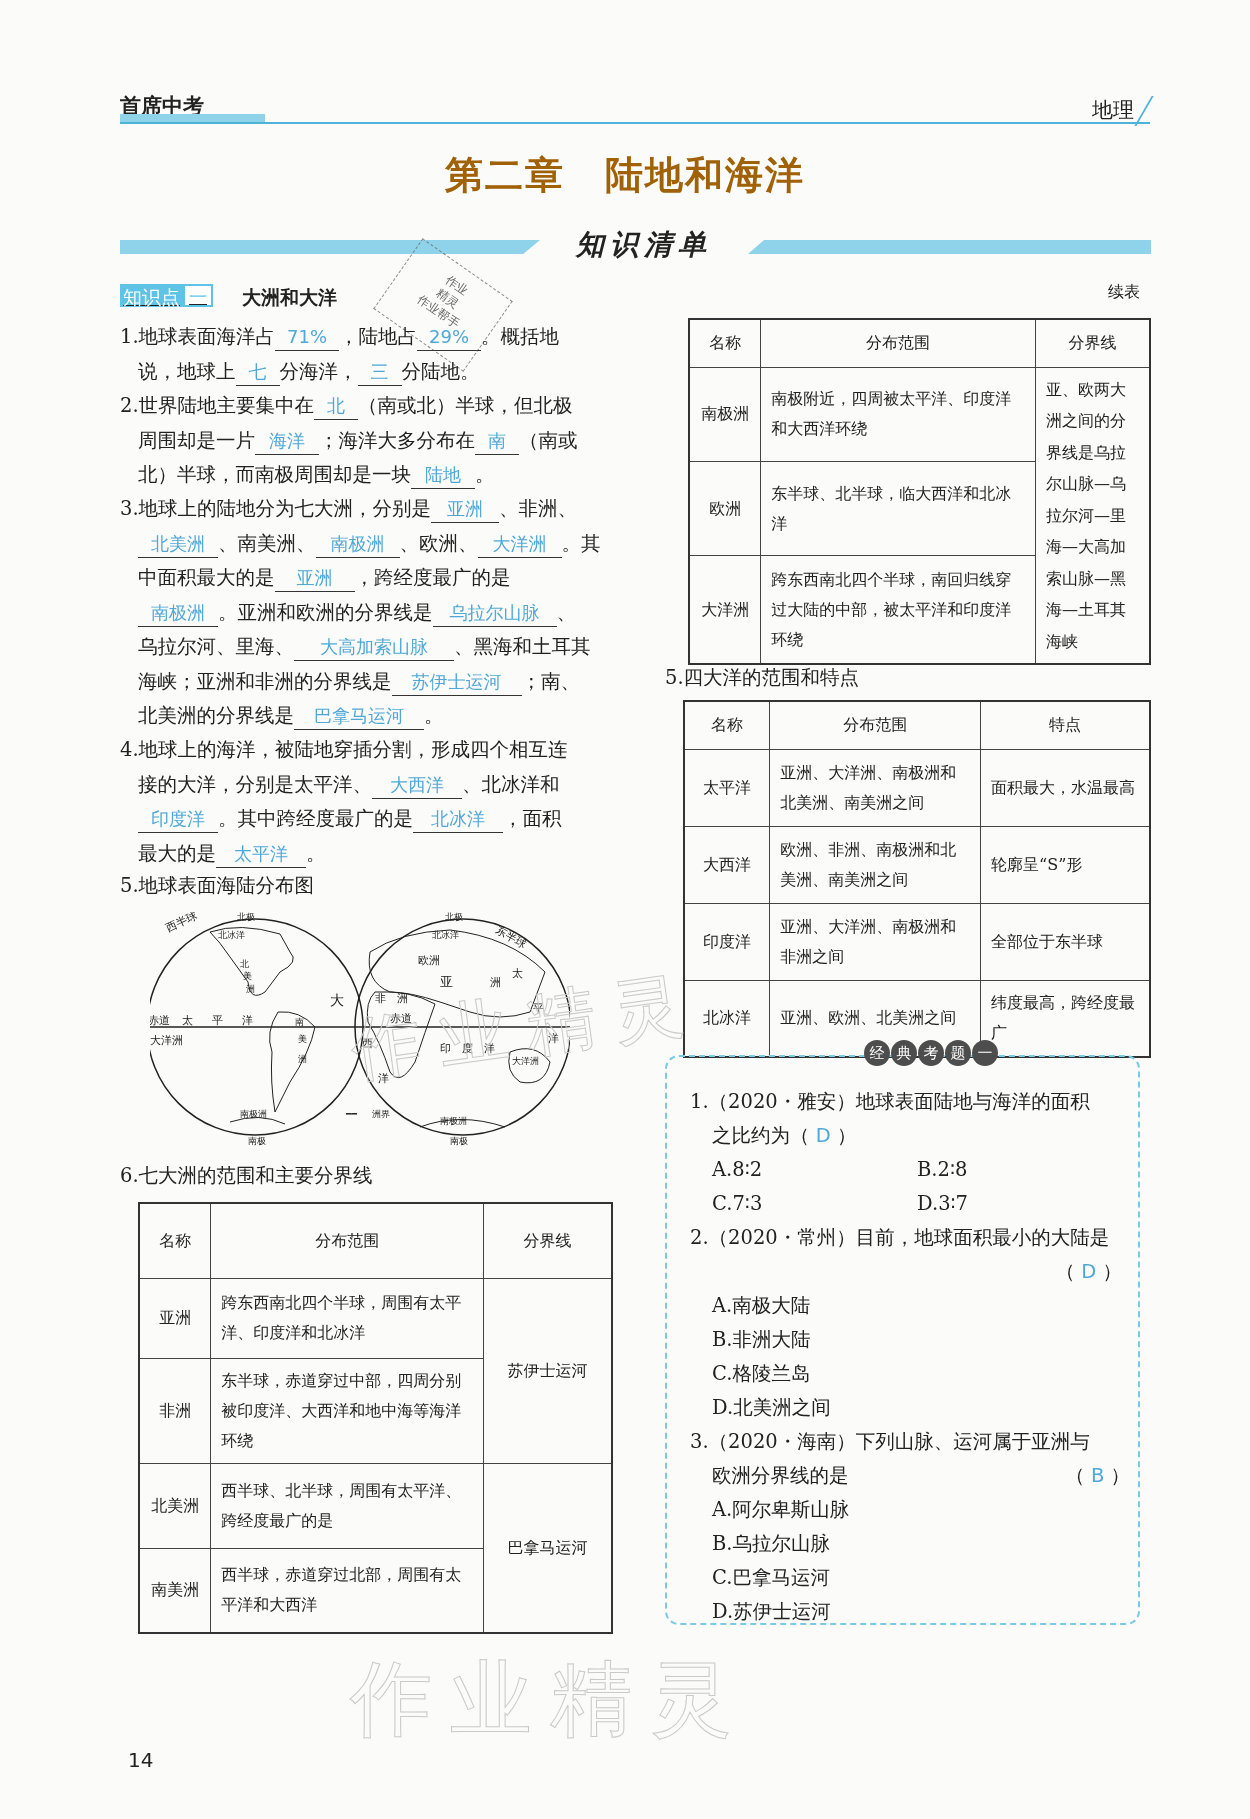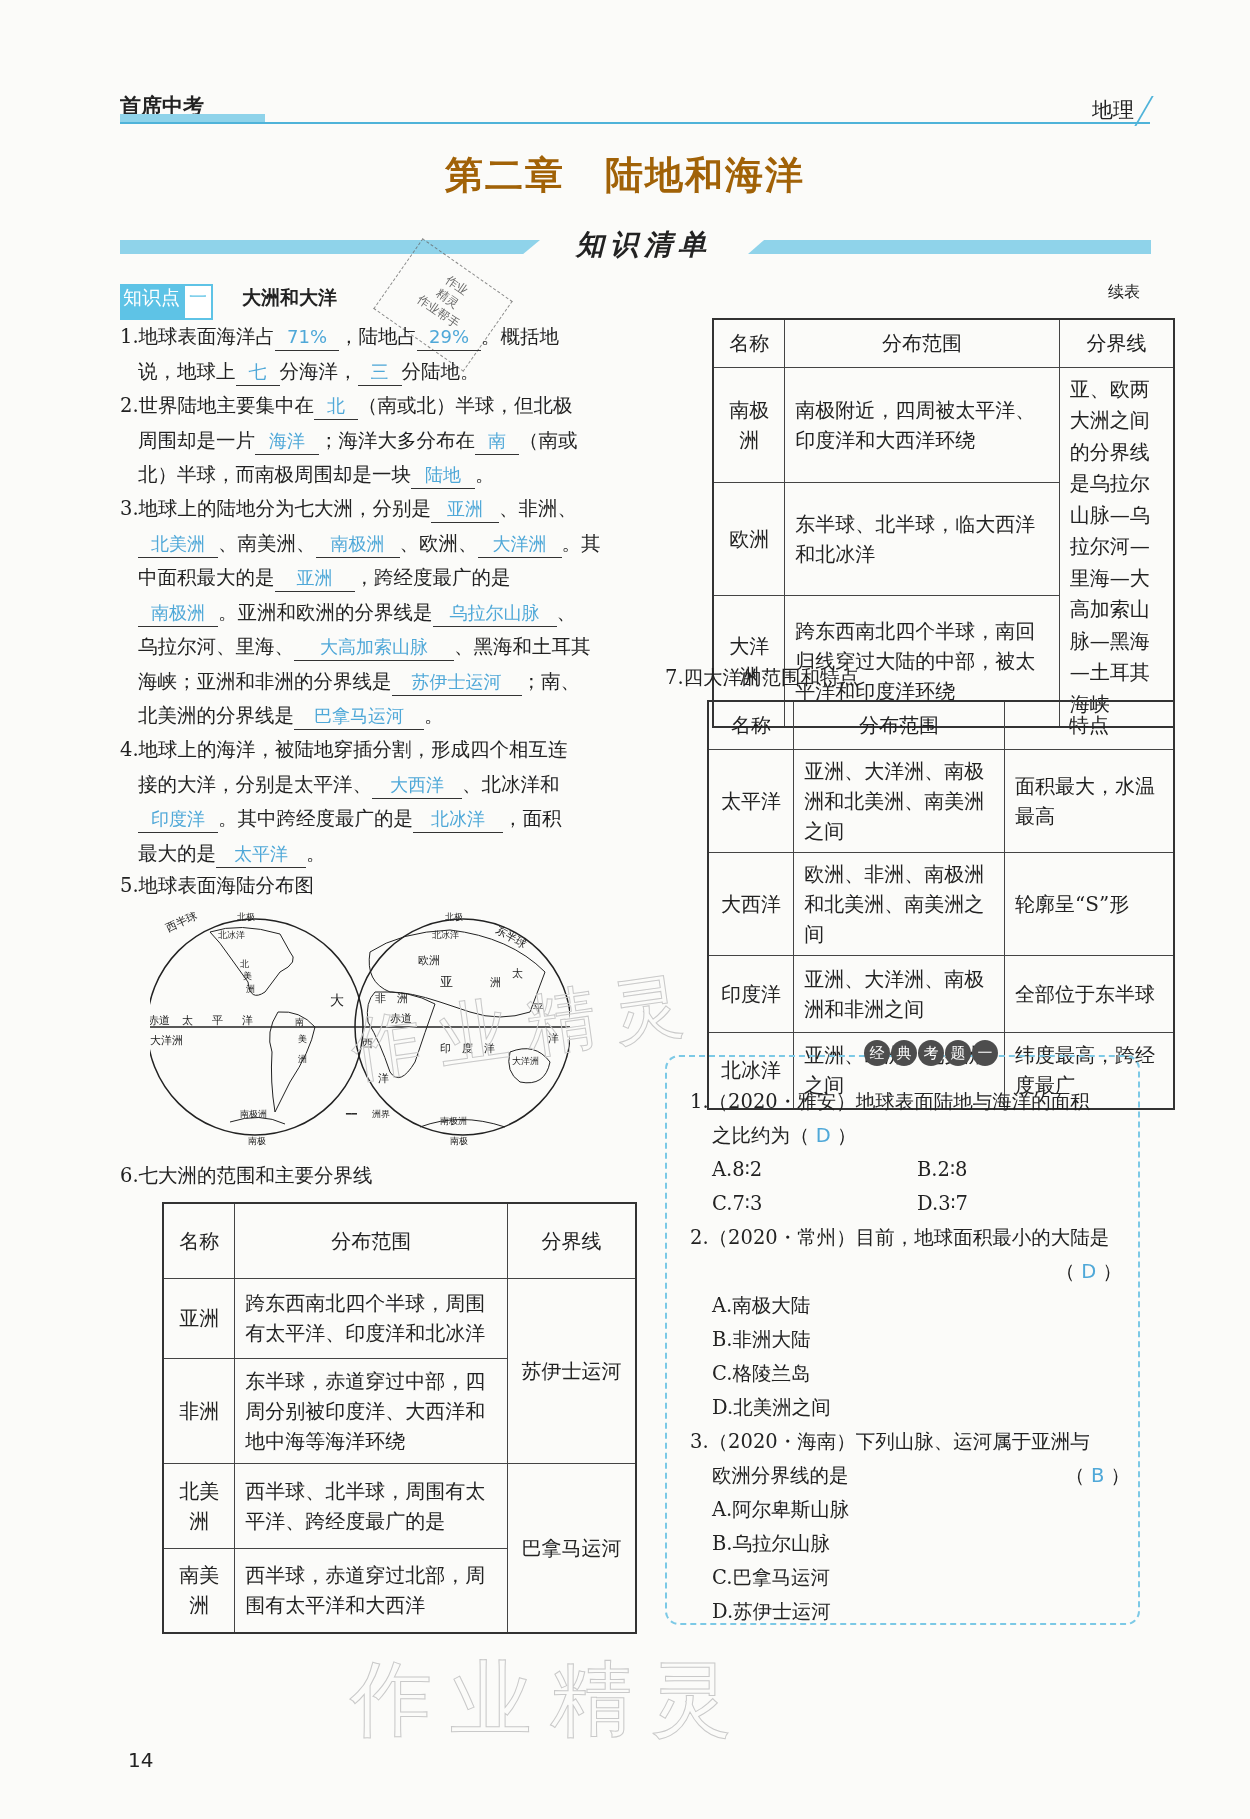--- a/index.html
+++ b/index.html
@@ -14,35 +14,35 @@
   .hdr-right { position: absolute; left: 1092px; top: 96px; font-family: "DejaVu Sans", sans-serif; font-size: 21px; color: #222; }
   .hdr-slash { position: absolute; left: 1143px; top: 96px; width: 2px; height: 30px; background: #4fb3d9; transform: skewX(-30deg); }
 
   .chapter-title { position: absolute; left: 0; width: 1250px; top: 150px; text-align: center; font-family: "DejaVu Serif", serif; font-weight: bold; font-size: 38px; letter-spacing: 2px; color: #a16207; }
 
   .kl-bar-l { position: absolute; left: 120px; top: 240px; width: 420px; height: 14px; background: #8fd3ea; clip-path: polygon(0 0,100% 0,96% 100%,0 100%); }
   .kl-bar-r { position: absolute; left: 748px; top: 240px; width: 403px; height: 14px; background: #8fd3ea; clip-path: polygon(4% 0,100% 0,100% 100%,0 100%); }
   .kl-title { position: absolute; left: 540px; top: 226px; width: 208px; text-align: center; font-family: "DejaVu Sans", sans-serif; font-style: italic; font-weight: bold; font-size: 28px; letter-spacing: 6px; color: #222; }
 
   
-  .kp-badge { position: absolute; left: 120px; top: 284px; display: flex; height: 36px; }
+  .kp-badge { position: absolute; left: 120px; top: 284px; display: flex; height: 23px; text-decoration: underline; }
   .kp-badge .a { background: #5ec3e6; color: #fff; font-family: "DejaVu Sans", sans-serif; font-size: 19px; padding: 0 3px; line-height: 26px; }
   .kp-badge .b { background: #fff; color: #5ec3e6; border: 2px solid #5ec3e6; font-family: "DejaVu Sans", sans-serif; font-size: 18px; padding: 0 4px; line-height: 22px; }
   .kp-title { position: absolute; left: 242px; top: 285px; font-family: "DejaVu Sans", sans-serif; font-weight: bold; font-size: 19px; }
 
   .para { position: absolute; left: 120px; width: 490px; font-size: 19.5px; line-height: 34.5px; }
   .para p { text-indent: 0; }
   .para .ind { padding-left: 18px; }
   .blank { display: inline-block; border-bottom: 1.5px solid #333; text-align: center; color: #4fa8d8; font-family: "DejaVu Sans", sans-serif; font-size: 18px; line-height: 26px; }
 
   .fig-label { position: absolute; left: 120px; top: 872px; font-size: 19.5px; }
   .map { position: absolute; left: 150px; top: 912px; width: 420px; height: 235px; }
 
   .tbl-label { position: absolute; font-size: 19.5px; }
-  table.t { position: absolute; border-collapse: collapse; font-size: 20px; line-height: 30px; margin-left: 24px; }
+  table.t { position: absolute; border-collapse: collapse; font-size: 16px; line-height: 30px; }
   table.t td, table.t th { border: 1px solid #444; font-weight: normal; padding: 6px 10px; vertical-align: middle; }
   table.t th { text-align: center; height: 48px; }
   table.t td.c { text-align: center; }
   table.t { border: 2px solid #333; }
 
   .cont { position: absolute; left: 1108px; top: 282px; font-size: 16px; }
 
   
   .exam { position: absolute; left: 665px; top: 1055px; width: 475px; height: 570px; border: 2px dashed #7cc9e6; border-radius: 14px; }
   .exam-title { position: absolute; left: 864px; top: 1040px; display: flex; gap: 1px; }
@@ -224,21 +224,21 @@
       <td class="c">欧洲</td>
       <td>东半球、北半球，临大西洋和北冰洋</td>
     </tr>
     <tr style="height:106px">
       <td class="c">大洋洲</td>
       <td>跨东西南北四个半球，南回归线穿过大陆的中部，被太平洋和印度洋环绕</td>
     </tr>
   </tbody>
     </table>
 
-  <div class="tbl-label" style="left:665px; top:664px">7.四大洋的范围和特点</div>
+  <div class="tbl-label" style="left:665px; top:664px">5.四大洋的范围和特点</div>
   <table class="t" style="left:683px; top:700px; width:468px">
     <colgroup>
         <col style="width:86px">
         <col style="width:212px">
         <col style="width:170px">
       </colgroup>
     <tbody>
         <tr>
       <th style="height:38px">名称</th>
       <th>分布范围</th>

